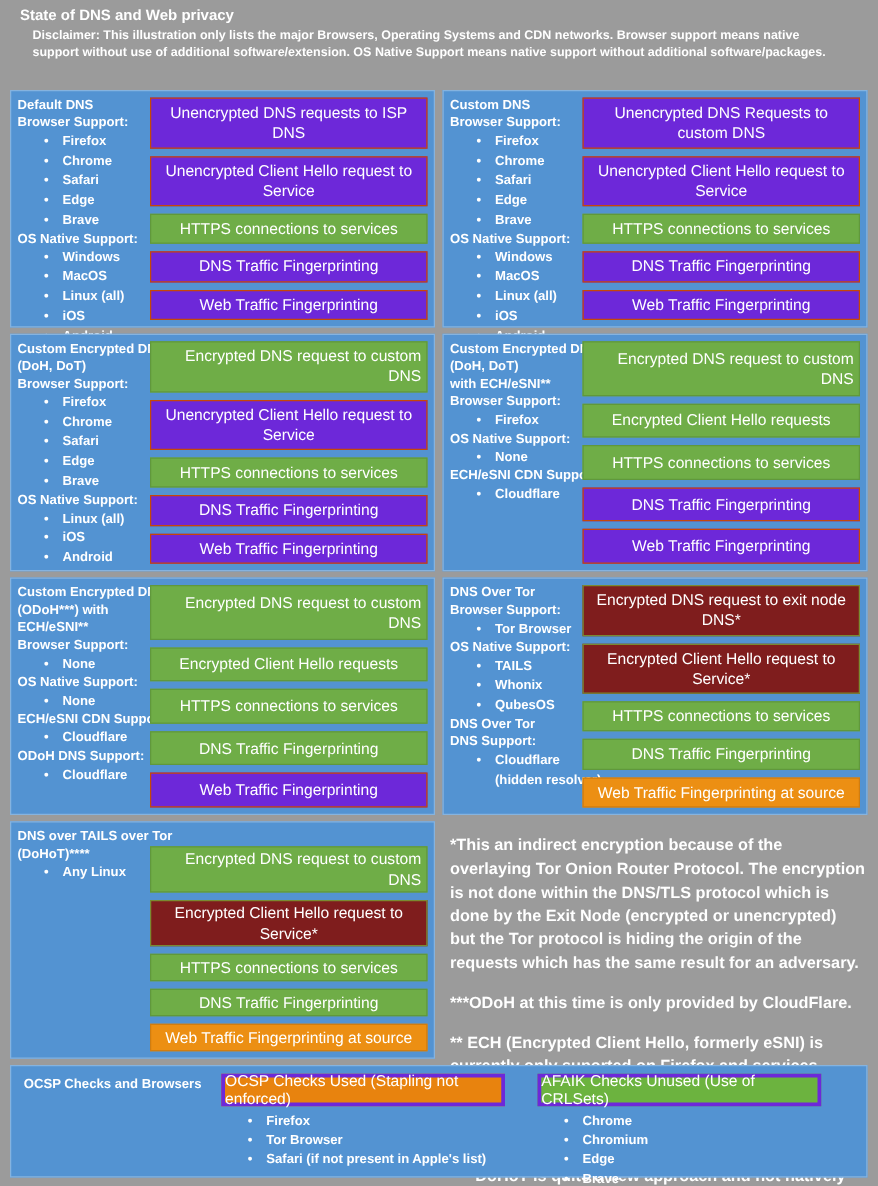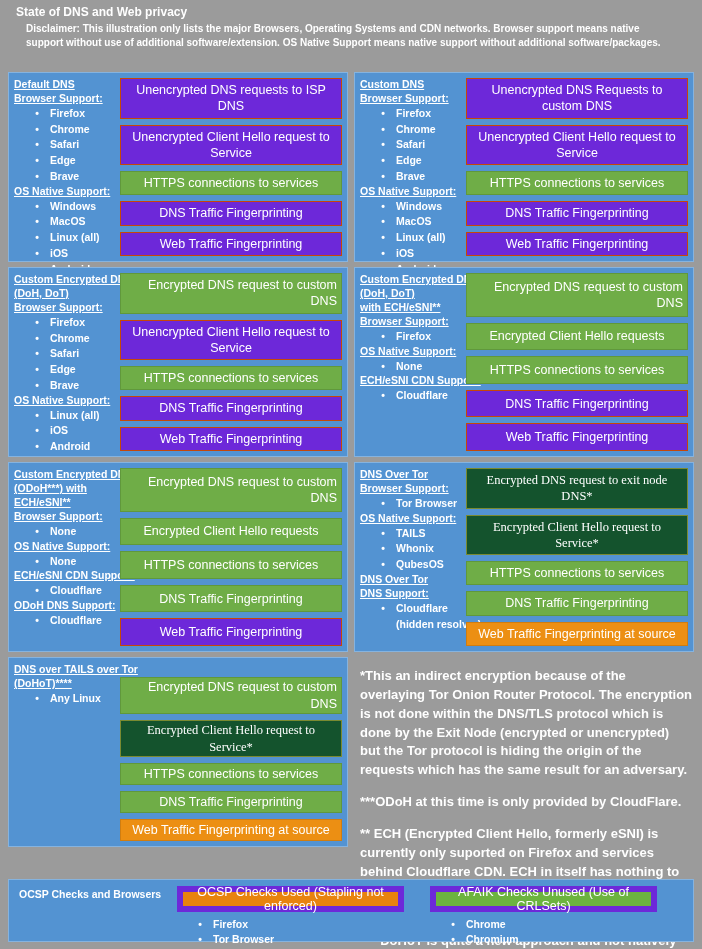--- a/index.html
+++ b/index.html
@@ -13,47 +13,47 @@
   .disclaimer{font-size:10px;line-height:1.38;padding:0 10px;}
   .grid{
     display:grid;grid-template-columns:340px 340px;grid-template-rows:repeat(4,190px) 90px;
     gap:5px 6px;padding:2px 8px 0;
   }
   .panel{
     background:#5393D2;border:1px solid #85B3DF;box-sizing:border-box;
     display:flex;padding:5px;overflow:visible;
   }
   .labels{width:106px;flex-shrink:0;color:#fff;font-weight:bold;font-size:10.5px;line-height:1.33;overflow:visible;}
-  .label-line{white-space:nowrap;text-decoration:underline;}
+  .label-line{white-space:nowrap;}
   ul.support{list-style:none;margin:0;padding:0 0 0 10px;}
   ul.support li{display:flex;line-height:1.5;}
   ul.support li::before{content:"\2022";width:26px;text-align:center;flex-shrink:0;}
   ul.support li span{white-space:pre;}
   .bars{flex:1;display:flex;flex-direction:column;gap:6px;min-width:0;}
   .bar{
     flex:1 1 auto;min-height:22px;display:flex;align-items:center;justify-content:center;
     text-align:center;color:#fff;font-size:12.5px;line-height:1.3;padding:1px 4px;box-sizing:border-box;
   }
   .bar.bad{background:#6d28d9;border:1px solid #C64708;}
   .bar.good{background:#6FAD47;border:1px solid #60983C;text-align:right;}
-  .bar.partial{background:#14532d;border:1px solid #7A8A31;font-family:Liberation Serif, serif;}
+  .bar.partial{background:#7f1d1d;border:1px solid #7A8A31;}
   .bar.warn{background:#EC8F13;border:1px solid #D07D10;}
   
   .grid > .panel:nth-child(7) .bars{margin-top:14px;}
   .footnotes{color:#fff;font-weight:bold;font-size:13px;line-height:1.45;padding:10px 2px 0 6px;}
   .footnotes p{margin:0 0 13px;}
   .ocsp{
     grid-column:1 / -1;background:#5393D2;border:1px solid #85B3DF;box-sizing:border-box;
-    display:flex;padding:6px 10px;margin-top:27px;
+    display:flex;padding:6px 10px;
   }
   .ocsp-title{width:158px;flex-shrink:0;color:#fff;font-weight:bold;font-size:10.5px;padding-top:2px;}
   .ocsp-group{width:240px;margin-right:26px;}
   .ocsp-header{
-    height:26px;display:flex;align-items:center;justify-content:center;text-align:center;
-    color:#fff;font-size:12.5px;border:6px solid #6d28d9;box-sizing:border-box;
+    height:26px;display:flex;align-items:center;justify-content:center;text-align:left;
+    color:#fff;font-size:12.5px;border:3px solid #6d28d9;box-sizing:border-box;
   }
   .ocsp-header.ocsp-used{background:#E8830E;}
   .ocsp-header.ocsp-unused{background:#6CB33F;}
   .ocsp-group ul{margin-top:5px;color:#fff;font-weight:bold;font-size:10.5px;}
   .ocsp-group ul.support li{line-height:1.45;}
 </style>
 </head>
 <body>
 
 <div class="page">

